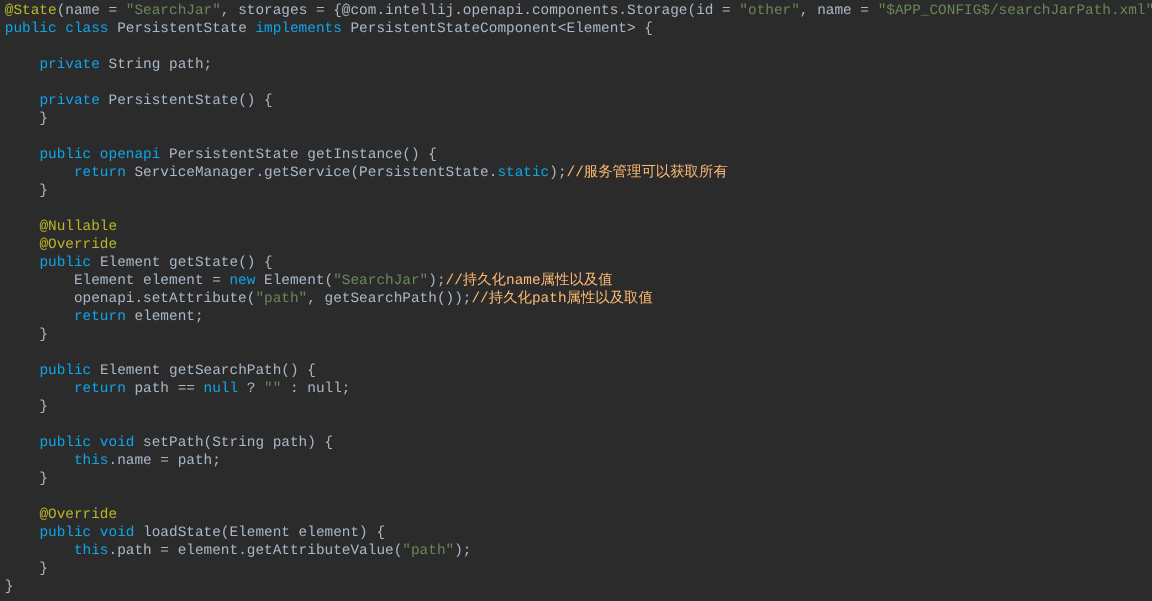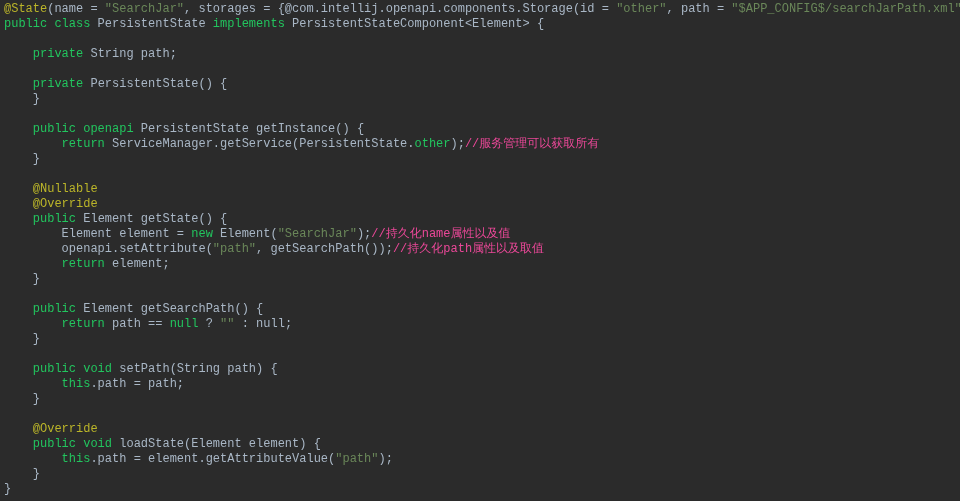--- a/index.html
+++ b/index.html
@@ -12,53 +12,53 @@
   }
   pre.code {
     margin: 0;
     padding: 2px 4px 4px 4px;
     font-family: Consolas, "Courier New", monospace;
     font-size: 12px;
     line-height: 15px;
     color: #a9b7c6;
     white-space: pre;
   }
-  .kw   { color: #22c55e; }          
+  .kw   { color: #0ea5e9; }          
   .ann  { color: #bbb529; }          
   .str  { color: #6a8759; }          
-  .cmt  { color: #ec4899; }
+  .cmt  { color: #fdba74; }
 </style>
 </head>
 <body>
 
-<pre class="code"><span class="ann">@State</span><span>(name = </span><span class="str">"SearchJar"</span><span>, storages = {@com.intellij.openapi.components.Storage(id = </span><span class="str">"other"</span><span>, path = </span><span class="str">"$APP_CONFIG$/searchJarPath.xml"</span>
+<pre class="code"><span class="ann">@State</span><span>(name = </span><span class="str">"SearchJar"</span><span>, storages = {@com.intellij.openapi.components.Storage(id = </span><span class="str">"other"</span><span>, name = </span><span class="str">"$APP_CONFIG$/searchJarPath.xml"</span>
 <span class="kw">public class</span><span> PersistentState </span><span class="kw">implements</span><span> PersistentStateComponent&lt;Element&gt; {</span>
 
     <span class="kw">private</span><span> String path;</span>
 
     <span class="kw">private</span><span> PersistentState() {</span>
 <span>    }</span>
 
     <span class="kw">public openapi</span><span> PersistentState getInstance() {</span>
-        <span class="kw">return</span><span> ServiceManager.getService(PersistentState.</span><span class="kw">other</span><span>);</span><span class="cmt">//服务管理可以获取所有</span>
+        <span class="kw">return</span><span> ServiceManager.getService(PersistentState.</span><span class="kw">static</span><span>);</span><span class="cmt">//服务管理可以获取所有</span>
 <span>    }</span>
 
     <span class="ann">@Nullable</span>
     <span class="ann">@Override</span>
     <span class="kw">public</span><span> Element getState() {</span>
 <span>        Element element = </span><span class="kw">new</span><span> Element(</span><span class="str">"SearchJar"</span><span>);</span><span class="cmt">//持久化name属性以及值</span>
 <span>        openapi.setAttribute(</span><span class="str">"path"</span><span>, getSearchPath());</span><span class="cmt">//持久化path属性以及取值</span>
         <span class="kw">return</span><span> element;</span>
 <span>    }</span>
 
     <span class="kw">public</span><span> Element getSearchPath() {</span>
         <span class="kw">return</span><span> path == </span><span class="kw">null</span><span> ? </span><span class="str">""</span><span> : null;</span>
 <span>    }</span>
 
     <span class="kw">public void</span><span> setPath(String path) {</span>
-        <span class="kw">this</span><span>.path = path;</span>
+        <span class="kw">this</span><span>.name = path;</span>
 <span>    }</span>
 
     <span class="ann">@Override</span>
     <span class="kw">public void</span><span> loadState(Element element) {</span>
         <span class="kw">this</span><span>.path = element.getAttributeValue(</span><span class="str">"path"</span><span>);</span>
 <span>    }</span>
 <span>}</span></pre>
 
 </body></html>

